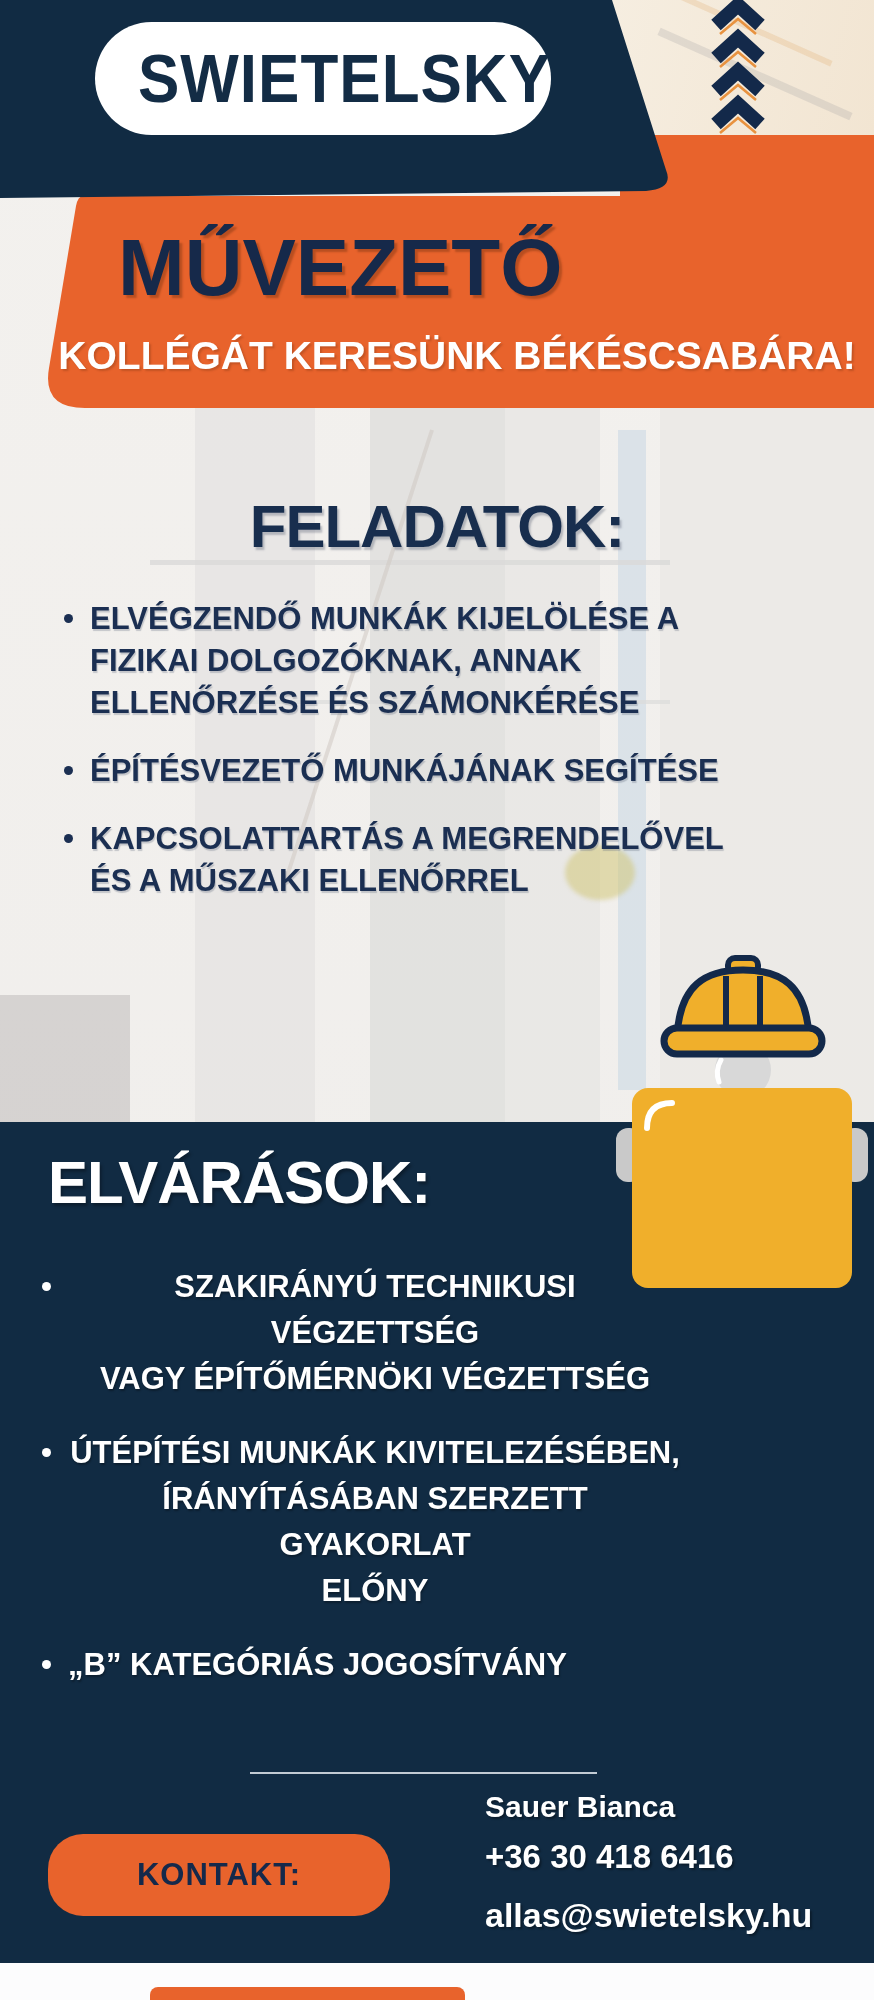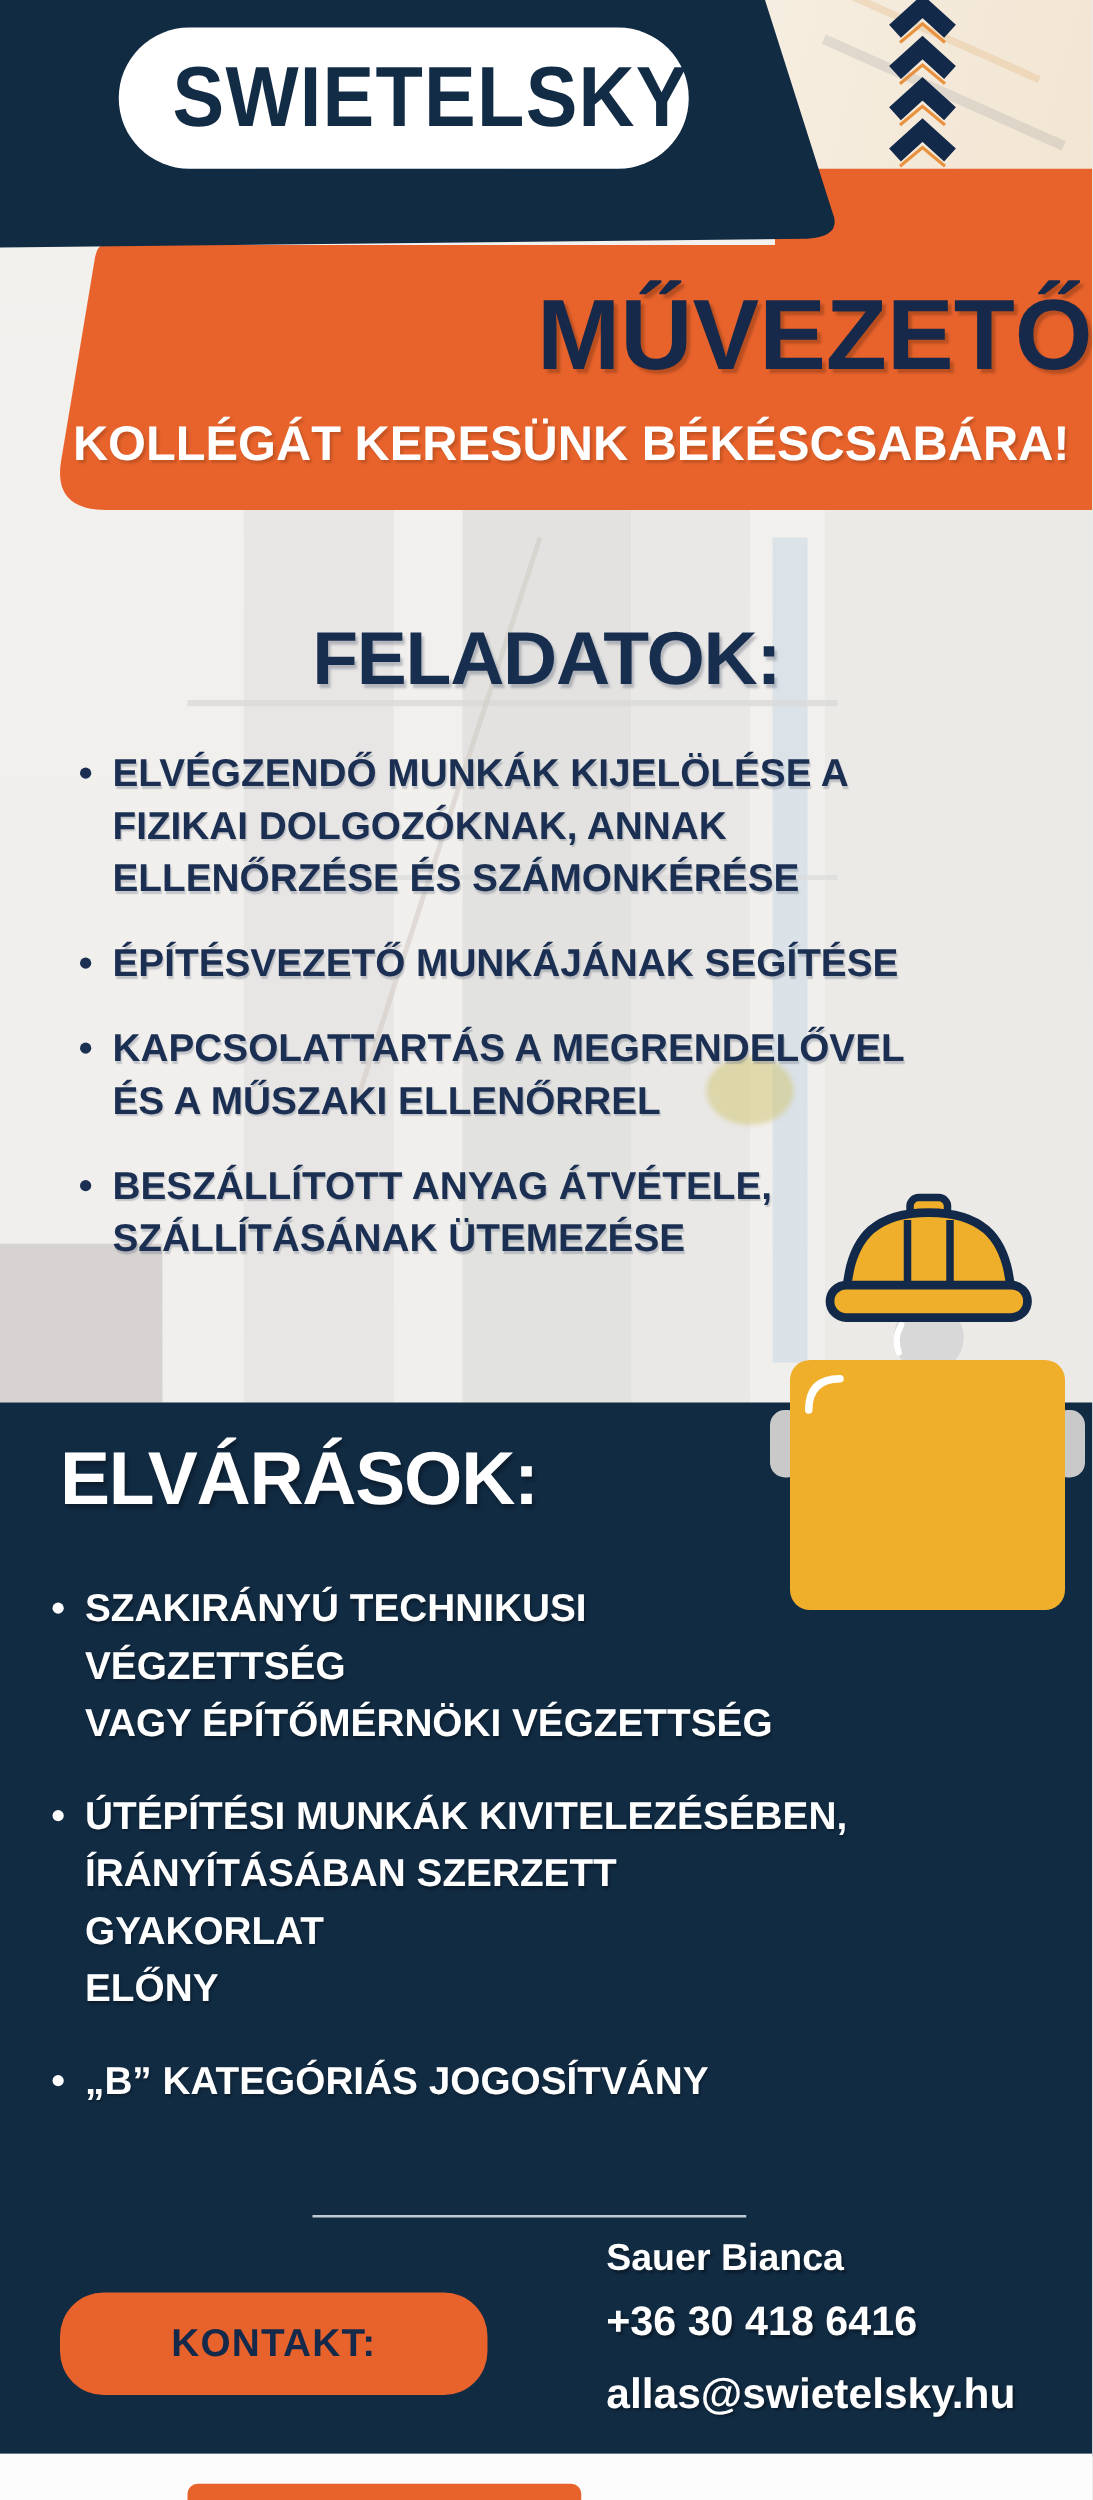--- a/index.html
+++ b/index.html
@@ -24,39 +24,39 @@
   .ph-warm-l1{left:640px;top:20px;width:200px;height:6px;background:rgba(216,146,62,.18);transform:rotate(24deg);}
   .ph-warm-l2{left:650px;top:70px;width:210px;height:8px;background:rgba(150,150,155,.22);transform:rotate(24deg);}
 
   
   .shapes{left:0;top:0;}
 
   .logo-pill{left:95px;top:22px;width:456px;height:113px;background:#ffffff;border-radius:60px;
              display:flex;align-items:center;justify-content:flex-end;}
   .logo-text{font-size:62px;font-weight:800;color:#132c45;letter-spacing:1px;transform:scaleY(1.1);}
 
-  .hero-title{left:118px;top:222px;width:756px;text-align:right;font-size:80px;font-weight:800;
+  .hero-title{left:118px;top:222px;width:756px;text-align:left;font-size:80px;font-weight:800;
               color:#16294a;letter-spacing:0;text-shadow:3px 3px 2px rgba(60,25,5,.28);}
   .hero-sub{left:40px;top:334px;width:834px;text-align:center;font-size:39px;font-weight:700;
             color:#ffffff;text-shadow:2px 2px 2px rgba(90,40,10,.25);}
 
   .sec-heading{font-weight:800;color:#182e4e;letter-spacing:-1px;
                text-shadow:2px 3px 2px rgba(80,90,110,.35);}
   .tasks-heading{left:0;top:492px;width:874px;text-align:center;font-size:60px;}
   .req-heading{left:48px;top:1148px;font-size:60px;color:#ffffff;text-shadow:2px 3px 3px rgba(0,0,0,.3);}
 
   .bullet-list{display:block;}
   .tasks-list{left:64px;top:598px;width:748px;color:#1b2f52;font-size:31px;line-height:42px;}
   .req-list{left:42px;top:1264px;width:640px;color:#ffffff;font-size:31px;line-height:46px;}
   .bullet-item{display:flex;margin-bottom:26px;font-weight:700;}
   .req-list .bullet-item{margin-bottom:28px;}
   .dot{flex:0 0 9px;width:9px;height:9px;border-radius:50%;background:currentColor;margin:16px 17px 0 0;}
   .req-list .dot{margin-top:18px;}
   .tasks-list .bullet-text{text-shadow:1px 2px 1px rgba(90,100,120,.3);}
-  .req-list .bullet-text{text-shadow:1px 2px 2px rgba(0,0,0,.3);}
+  .req-list .bullet-text{text-shadow:1px 2px 2px rgba(0,0,0,.3);text-align:center;}
 
   .navy-section{left:0;top:1122px;width:874px;height:841px;background:#112b43;
                 border-bottom:2px solid #a9bccd;}
 
   .divider{left:250px;top:1772px;width:347px;height:2px;background:#c2cbd4;}
 
   .kontakt-btn{left:48px;top:1834px;width:342px;height:82px;background:#e8632c;border-radius:35px;
                display:flex;align-items:center;justify-content:center;border:none;cursor:pointer;}
   .kontakt-label{font-size:31px;font-weight:800;color:#15294b;letter-spacing:1px;}
 
@@ -136,27 +136,20 @@
           <div>ÉPÍTÉSVEZETŐ MUNKÁJÁNAK SEGÍTÉSE</div>
         </div>
       </div>
       <div class="bullet-item">
         <span class="dot"></span>
         <div class="bullet-text">
           <div>KAPCSOLATTARTÁS A MEGRENDELŐVEL</div>
           <div>ÉS A MŰSZAKI ELLENŐRREL</div>
         </div>
       </div>
-      <div class="bullet-item">
-        <span class="dot"></span>
-        <div class="bullet-text">
-          <div>BESZÁLLÍTOTT ANYAG ÁTVÉTELE,</div>
-          <div>SZÁLLÍTÁSÁNAK ÜTEMEZÉSE</div>
-        </div>
-      </div>
     </div>
 
   <div class="abs navy-section"></div>
 
   <svg class="abs" style="left:580px;top:940px;" width="300" height="360" viewBox="0 0 300 360">
     <rect x="148" y="18" width="30" height="16" rx="7" fill="#f0af2b" stroke="#13294a" stroke-width="6"></rect>
     <path d="M97 96 C100 45 125 30 163 30 C201 30 226 45 229 96 Z" fill="#f0af2b" stroke="#13294a" stroke-width="7"></path>
     <path d="M146 36 L146 90" stroke="#13294a" stroke-width="6"></path>
     <path d="M180 36 L180 90" stroke="#13294a" stroke-width="6"></path>
     <circle cx="163" cy="130" r="28" fill="#d8d8d8"></circle>

